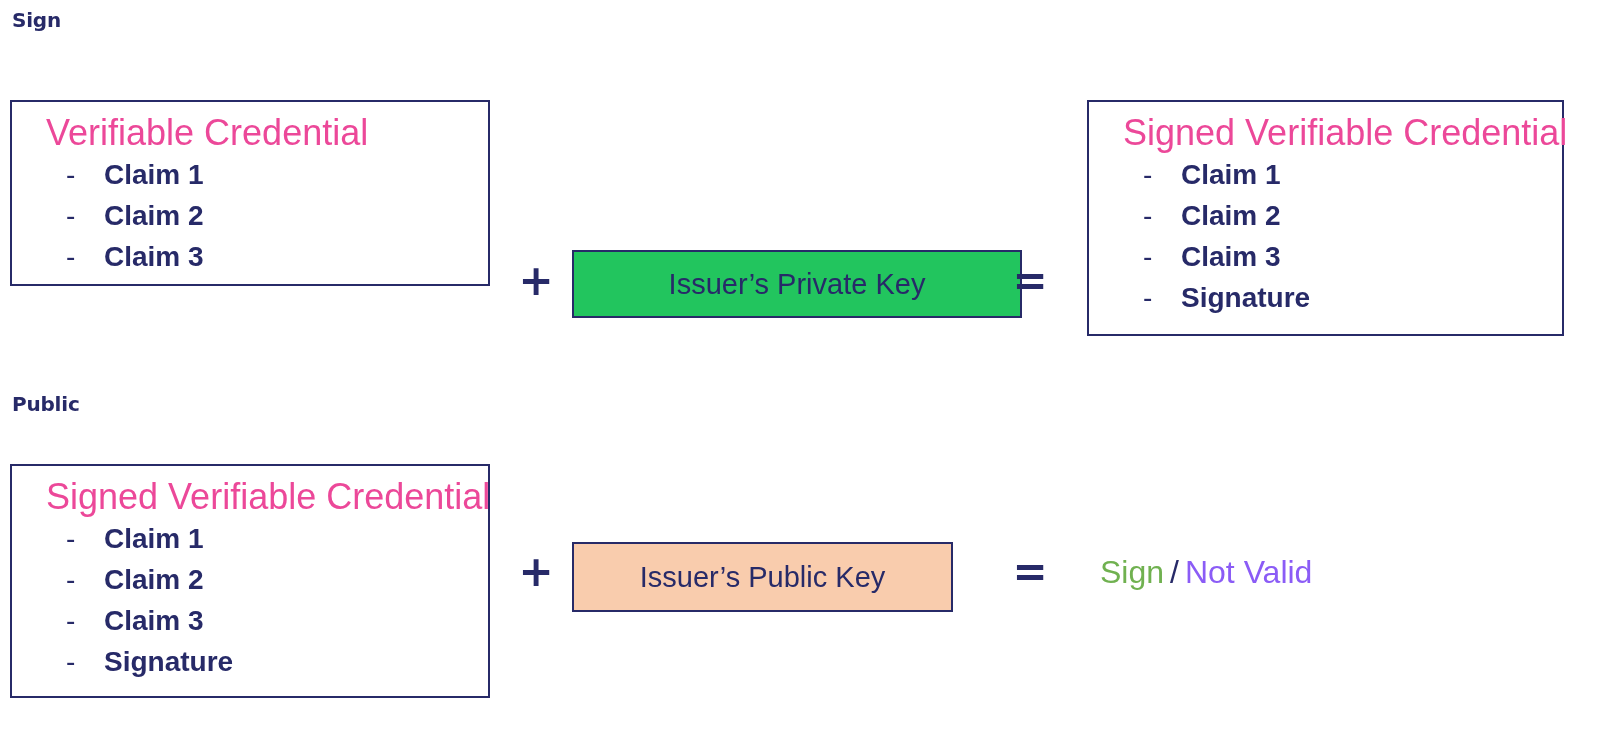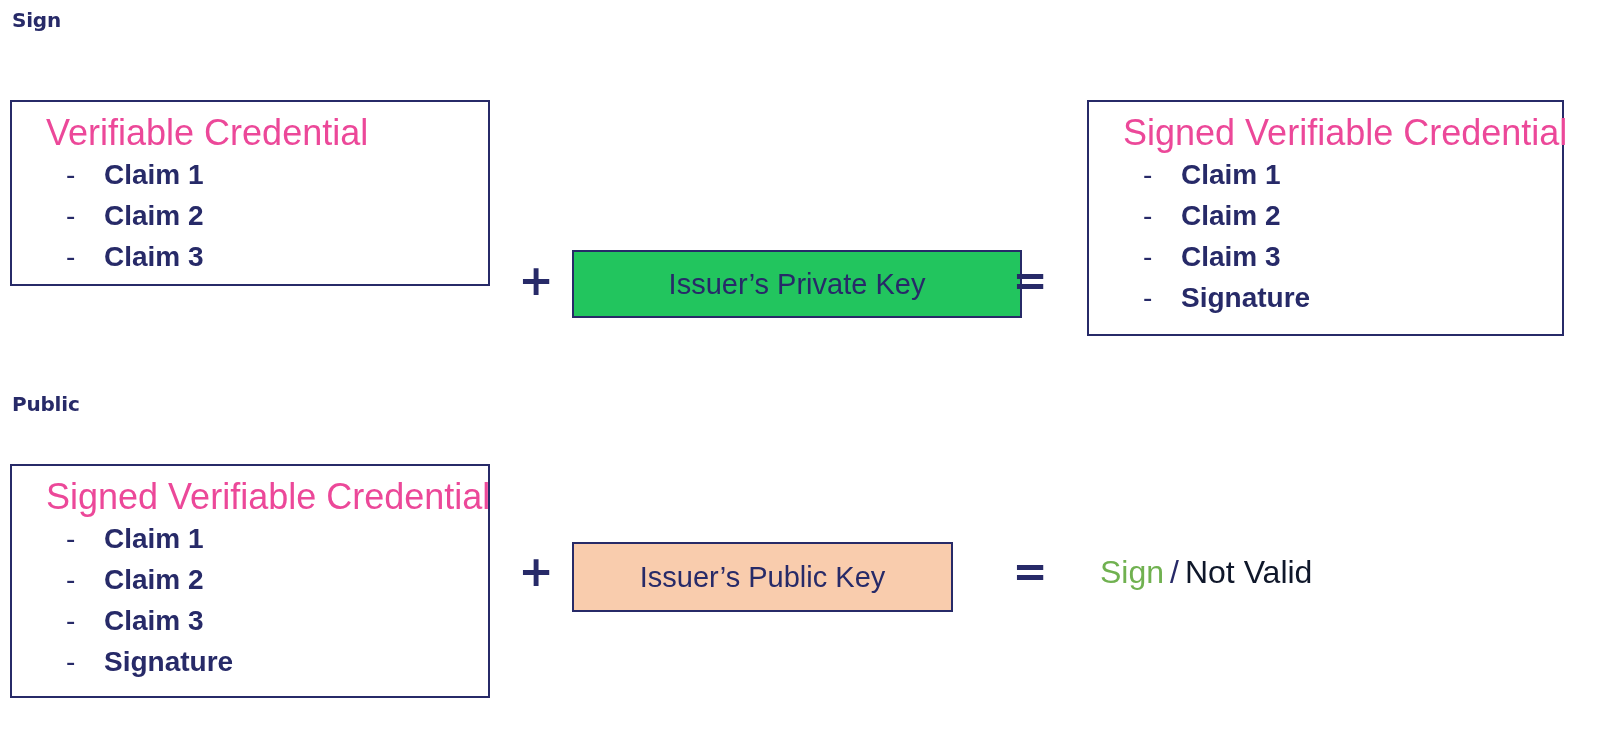--- a/index.html
+++ b/index.html
@@ -148,21 +148,21 @@
   .result {
     position: absolute;
     left: 1100px;
     top: 548px;
     font-size: 32px;
     line-height: 44px;
     white-space: nowrap;
   }
   .result .valid     { color: #70b150; }
   .result .separator { color: #272a68; padding: 0 6px; }
-  .result .not-valid { color: #0f172a; }
+  .result .not-valid { color: #8b5cf6; }
 </style>
 </head>
 <body>
 
 <div class="diagram">
 
   <div class="section-label sign">Sign</div>
 
   <div class="row sign-row">
 

